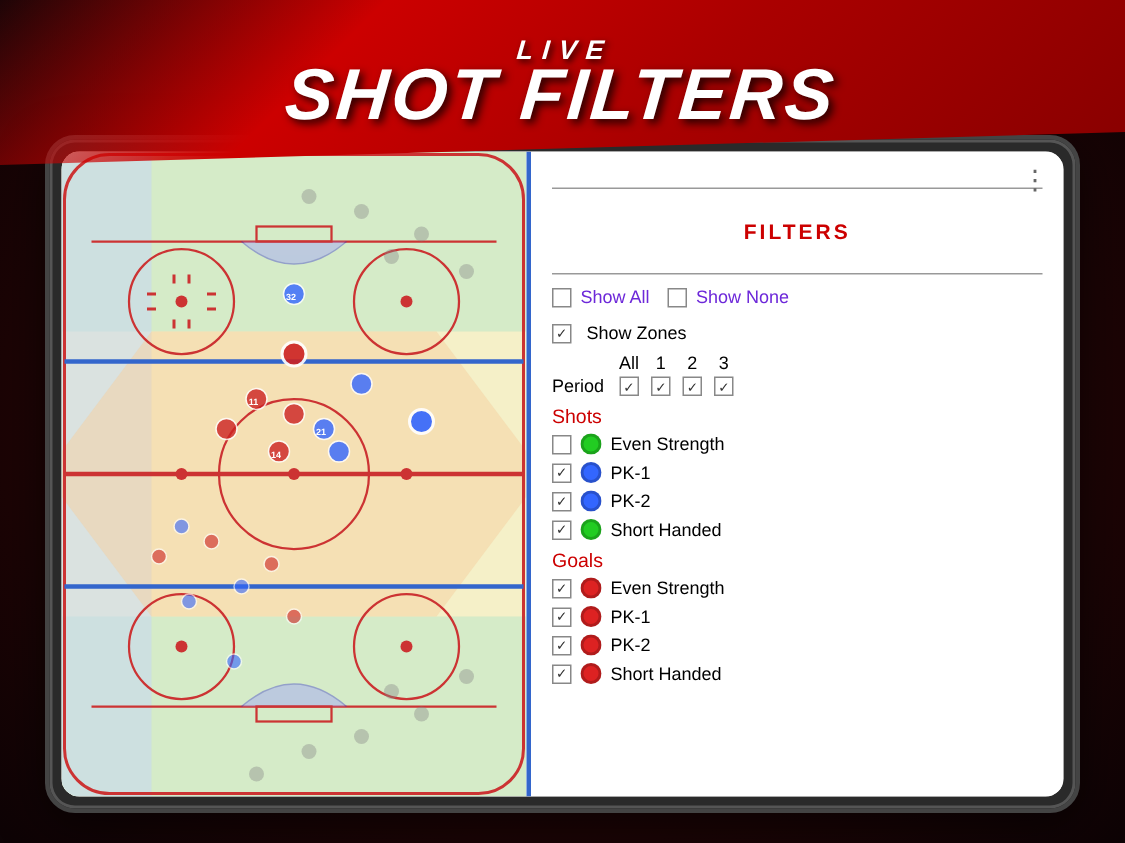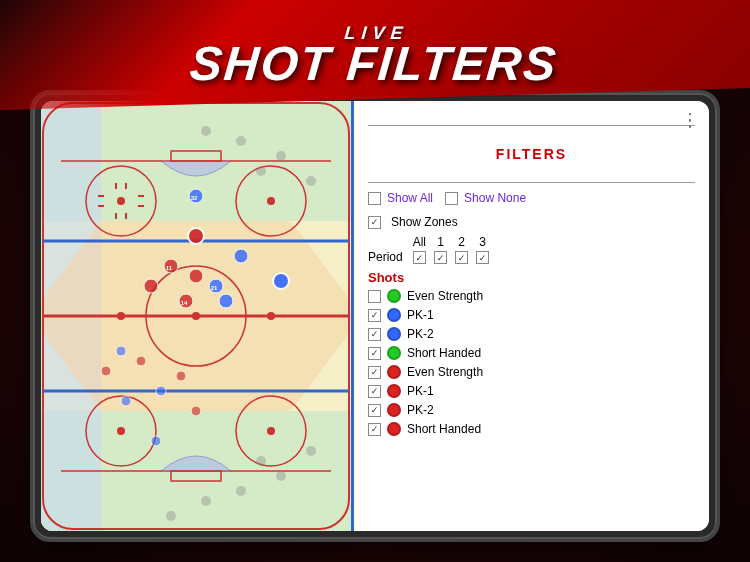--- a/index.html
+++ b/index.html
@@ -185,21 +185,21 @@
     .period-col {
       display: flex;
       flex-direction: column;
       align-items: center;
       gap: 2px;
       font-size: 12px;
     }
 
     .section-title {
       font-size: 13px;
-      font-weight: bold;
+      font-weight: normal;
       color: #cc0000;
       margin: 6px 0 4px 0;
     }
 
     .filter-item {
       display: flex;
       align-items: center;
       gap: 6px;
       margin-bottom: 5px;
       font-size: 12px;
@@ -436,20 +436,21 @@
         <div class="checkbox-custom checked"></div>
         <div class="dot dot-blue"></div>
         <span>PK-2</span>
       </div>
       <div class="filter-item">
         <div class="checkbox-custom checked"></div>
         <div class="dot dot-green"></div>
         <span>Short Handed</span>
       </div>
 
+      <div class="section-title">Goals</div>
 
       <div class="filter-item">
         <div class="checkbox-custom checked"></div>
         <div class="dot dot-red"></div>
         <span>Even Strength</span>
       </div>
       <div class="filter-item">
         <div class="checkbox-custom checked"></div>
         <div class="dot dot-red"></div>
         <span>PK-1</span>

